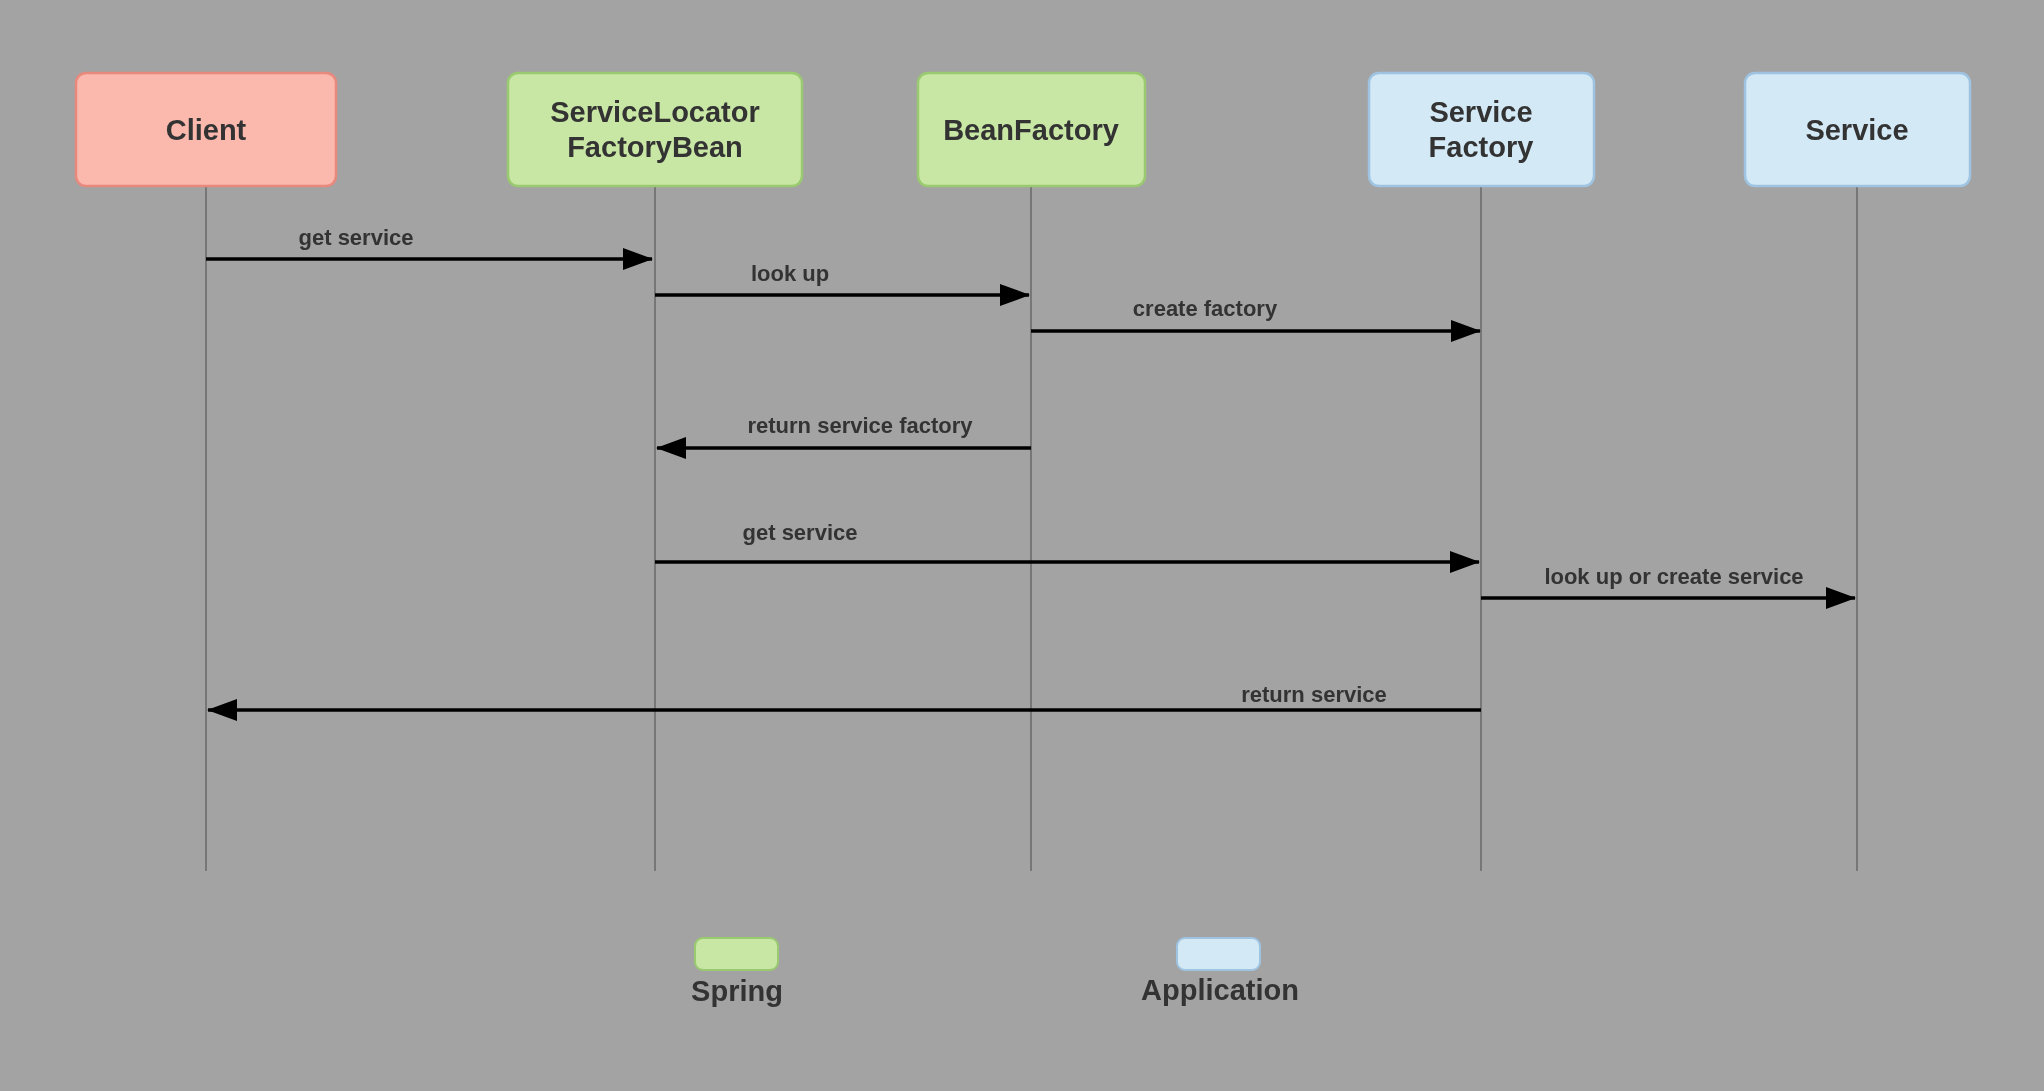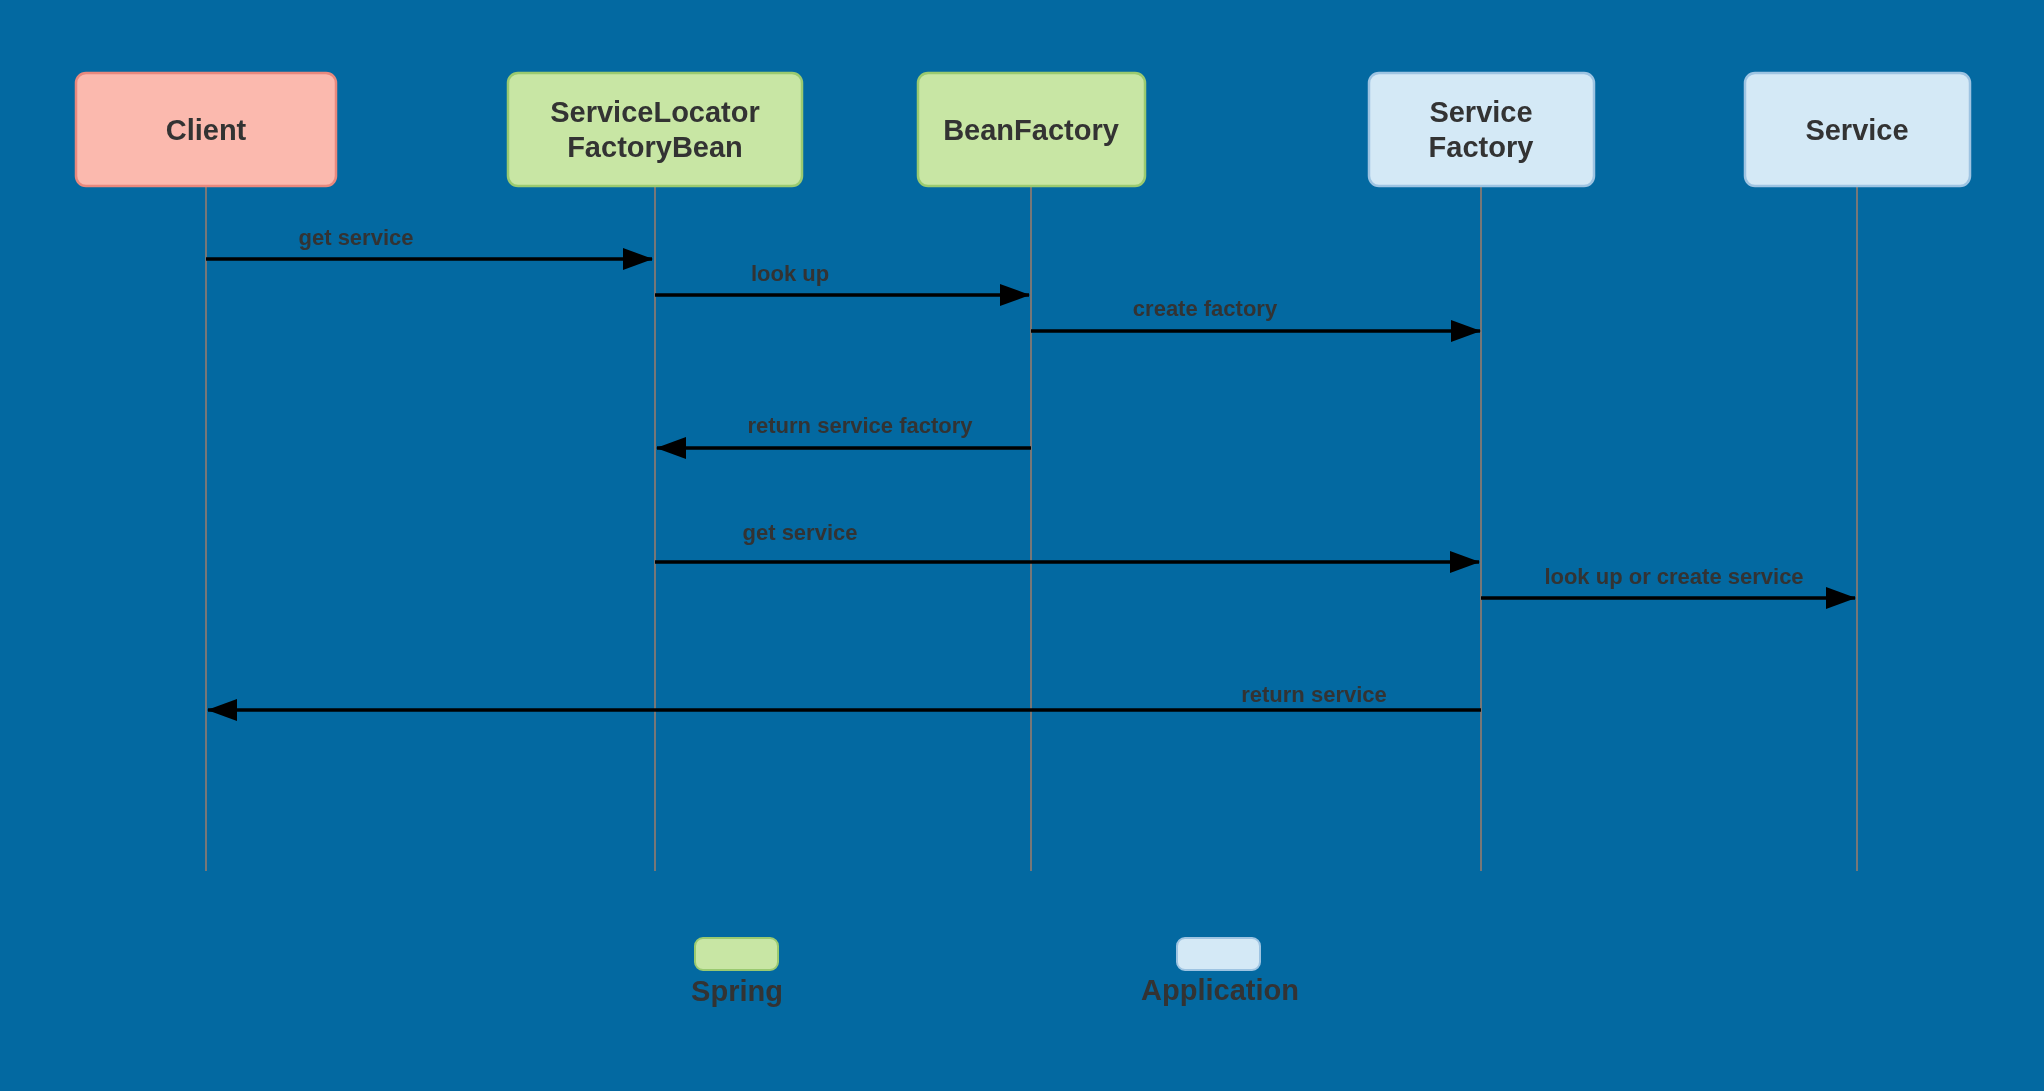--- a/index.html
+++ b/index.html
@@ -1,20 +1,20 @@
 <!DOCTYPE html>
 <html><head>
 <meta charset="utf-8">
 <style>
   html, body { margin: 0; padding: 0; background: #ffffff; }
   .canvas {
     position: relative;
     width: 2044px;
     height: 1091px;
-    background: #0369a1;
+    background: #a3a3a3;
     overflow: hidden;
   }
   svg { display: block; }
   svg text, svg tspan {
     font-family: "Liberation Sans", sans-serif;
     font-weight: bold;
     fill: #333333;
   }
   .actor-label { font-size: 29px; }
   .message-label { font-size: 22px; }

